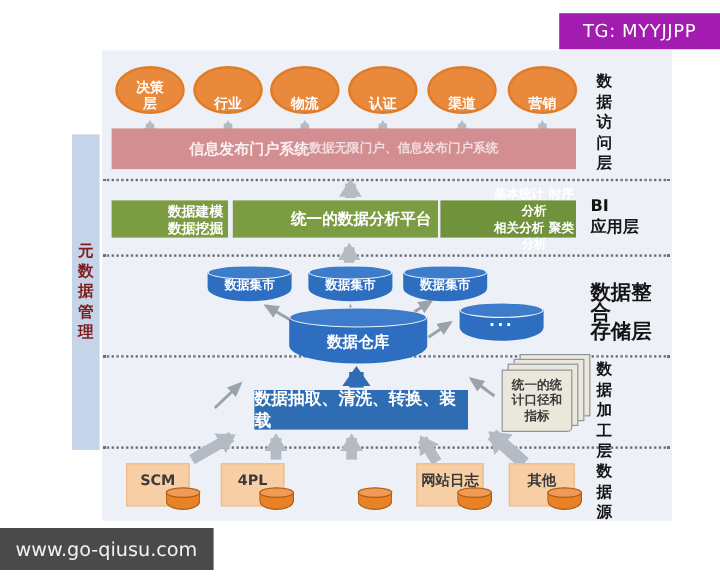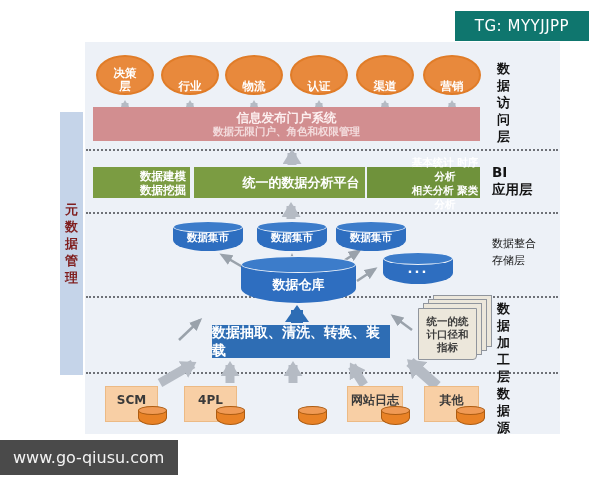--- a/index.html
+++ b/index.html
@@ -1,37 +1,37 @@
 <!DOCTYPE html>
 <html><head>
 <meta charset="utf-8">
 <style>
   html,body{margin:0;padding:0;width:600px;height:480px;overflow:hidden;background:#ffffff;
     font-family:"DejaVu Sans","Liberation Sans",sans-serif;}
   .abs{position:absolute;}
   #stage{position:relative;width:600px;height:480px;background:#ffffff;}
   #panel{left:85px;top:42px;width:475px;height:392px;background:#edf1f7;}
   
-  #tg-badge{left:455px;top:11px;width:134px;height:30px;background:#0f766e;color:#fff;
+  #tg-badge{left:466px;top:11px;width:134px;height:30px;background:#a21caf;color:#fff;
     display:flex;align-items:center;justify-content:center;font-size:15px;letter-spacing:.5px;}
   #site-badge{left:0;top:440px;width:178px;height:35px;background:#4a4a4a;color:#f2f2f2;
     display:flex;align-items:center;padding-left:13px;box-sizing:border-box;font-size:16px;}
   
   #meta-bar{left:60px;top:112px;width:23px;height:263px;background:#c5d4e9;
     display:flex;align-items:center;justify-content:center;}
   #meta-bar .vtxt{width:15px;}
   .vtxt{font-size:13px;font-weight:700;color:#7f1d1d;line-height:17px;word-break:break-all;text-align:center;}
   
   .dash{left:86px;width:472px;height:0;border-top:2px dotted #6e7177;}
   
   .ellipse{top:55px;width:58px;height:40px;border-radius:50%;background:#e8893c;border:2px solid #e07c28;
     box-sizing:border-box;display:flex;align-items:flex-end;justify-content:center;}
   .ellipse .lbl{width:32px;text-align:center;color:#fff;font-size:11.5px;font-weight:700;line-height:13px;}
   
-  #portal{left:93px;top:107px;width:387px;height:34px;background:#d28e90;display:flex;flex-direction:column;
+  #portal{left:93px;top:107px;width:387px;height:34px;background:#d28e90;display:flex;flex-direction:row;
     align-items:center;justify-content:center;}
   #portal .t1{color:#fcefef;font-size:12.5px;font-weight:700;line-height:14px;}
   #portal .t2{color:#f3dcdd;font-size:10.5px;font-weight:700;line-height:12px;}
   
   .green{top:167px;height:31px;color:#fff;display:flex;align-items:center;justify-content:center;
     text-align:center;font-weight:700;background:#7b9c42;box-sizing:border-box;padding-left:43px;}
   #bi-modeling{left:93px;width:97px;font-size:11.5px;line-height:14px;}
   #bi-platform{left:194px;width:171px;font-size:13px;}
   #bi-analysis{left:367px;width:113px;font-size:10.5px;line-height:14px;background:#6f923b;}
   .ml{white-space:pre-line;}
@@ -68,21 +68,21 @@
     display:flex;align-items:center;justify-content:center;color:#3a3a3a;font-size:12px;font-weight:600;
     padding-bottom:8px;}
   .scyl{width:29px;height:19px;}
   .scyl .top{height:9px;background:#f09a55;border:1px solid #ad5c12;}
   .scyl .body{top:4px;background:#e98226;border:1px solid #ad5c12;border-top:none;
     border-radius:0 0 15px 15px / 0 0 8px 8px;box-sizing:border-box;}
   
   .rlabel{color:#141414;}
   #lbl-access{left:495px;top:60px;width:17px;}
   #lbl-bi{left:492px;top:164px;width:58px;font-size:13.5px;font-weight:700;line-height:16.5px;}
-  #lbl-storage{left:492px;top:236px;width:64px;font-size:11px;font-weight:400;line-height:16.5px;}
+  #lbl-storage{left:492px;top:236px;width:64px;font-size:17px;font-weight:700;line-height:16.5px;}
   #lbl-processing{left:495px;top:300px;width:17px;}
   #lbl-source{left:495px;top:385px;width:17px;}
   #arrows{left:0;top:0;width:600px;height:480px;pointer-events:none;}
 </style>
 </head>
 <body>
 
 <div id="stage">
 
   <div id="panel" class="abs"></div>
@@ -162,21 +162,21 @@
     </div>
   <div class="ellipse abs" style="left:290px">
       <span class="lbl">认证</span>
     </div>
   <div class="ellipse abs" style="left:423px">
       <span class="lbl">营销</span>
     </div>
 
   <div id="portal" class="abs">
     <div class="t1">信息发布门户系统</div>
-    <div class="t2">数据无限门户、角色和权限管理</div>
+    <div class="t2">数据无限门户、信息发布门户系统</div>
   </div>
 
   <div id="bi-modeling" class="green abs ml">数据建模
 数据挖掘</div>
   <div id="bi-analysis" class="green abs ml">基本统计  时序分析
 相关分析  聚类分析</div>
   <div id="bi-platform" class="green abs">统一的数据分析平台</div>
 
   <div class="cyl mart" style="left:173px;top:221px">
     <div class="top"></div>

